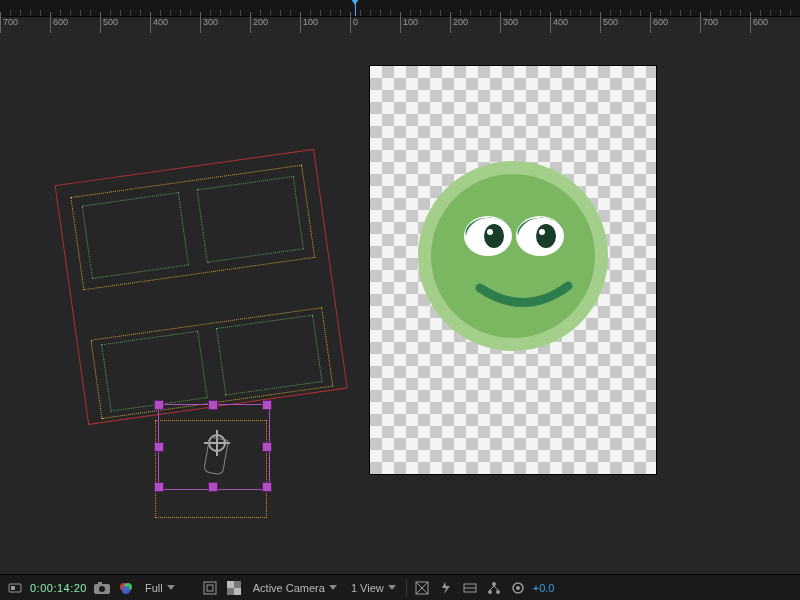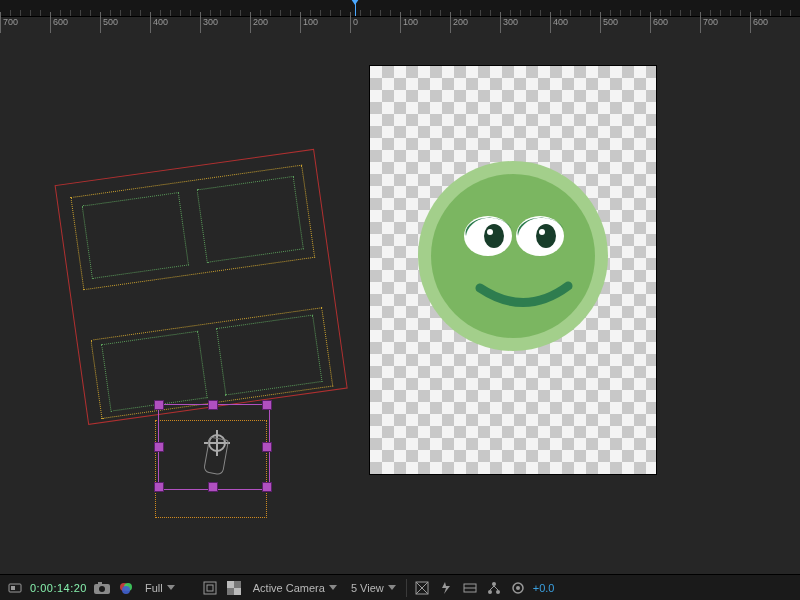--- a/index.html
+++ b/index.html
@@ -219,21 +219,21 @@
         <rect width="14" height="14" fill="#777"></rect>
         <rect x="0" y="0" width="7" height="7" fill="#bbb"></rect>
         <rect x="7" y="7" width="7" height="7" fill="#bbb"></rect>
       </svg>
   </span>
   <span class="dd">
     <span>Active Camera</span>
     <span class="tri"></span>
   </span>
   <span class="dd">
-    <span>5 View</span>
+    <span>1 View</span>
     <span class="tri"></span>
   </span>
   <span class="divider"></span>
   <span class="sbtn">
     <svg width="14" height="14" viewBox="0 0 14 14">
         <rect x="1" y="1" width="12" height="12" fill="none" stroke="#999"></rect>
         <path d="M1 1 L13 13 M13 1 L1 13" stroke="#999"></path>
       </svg>
   </span>
   <span class="sbtn">

